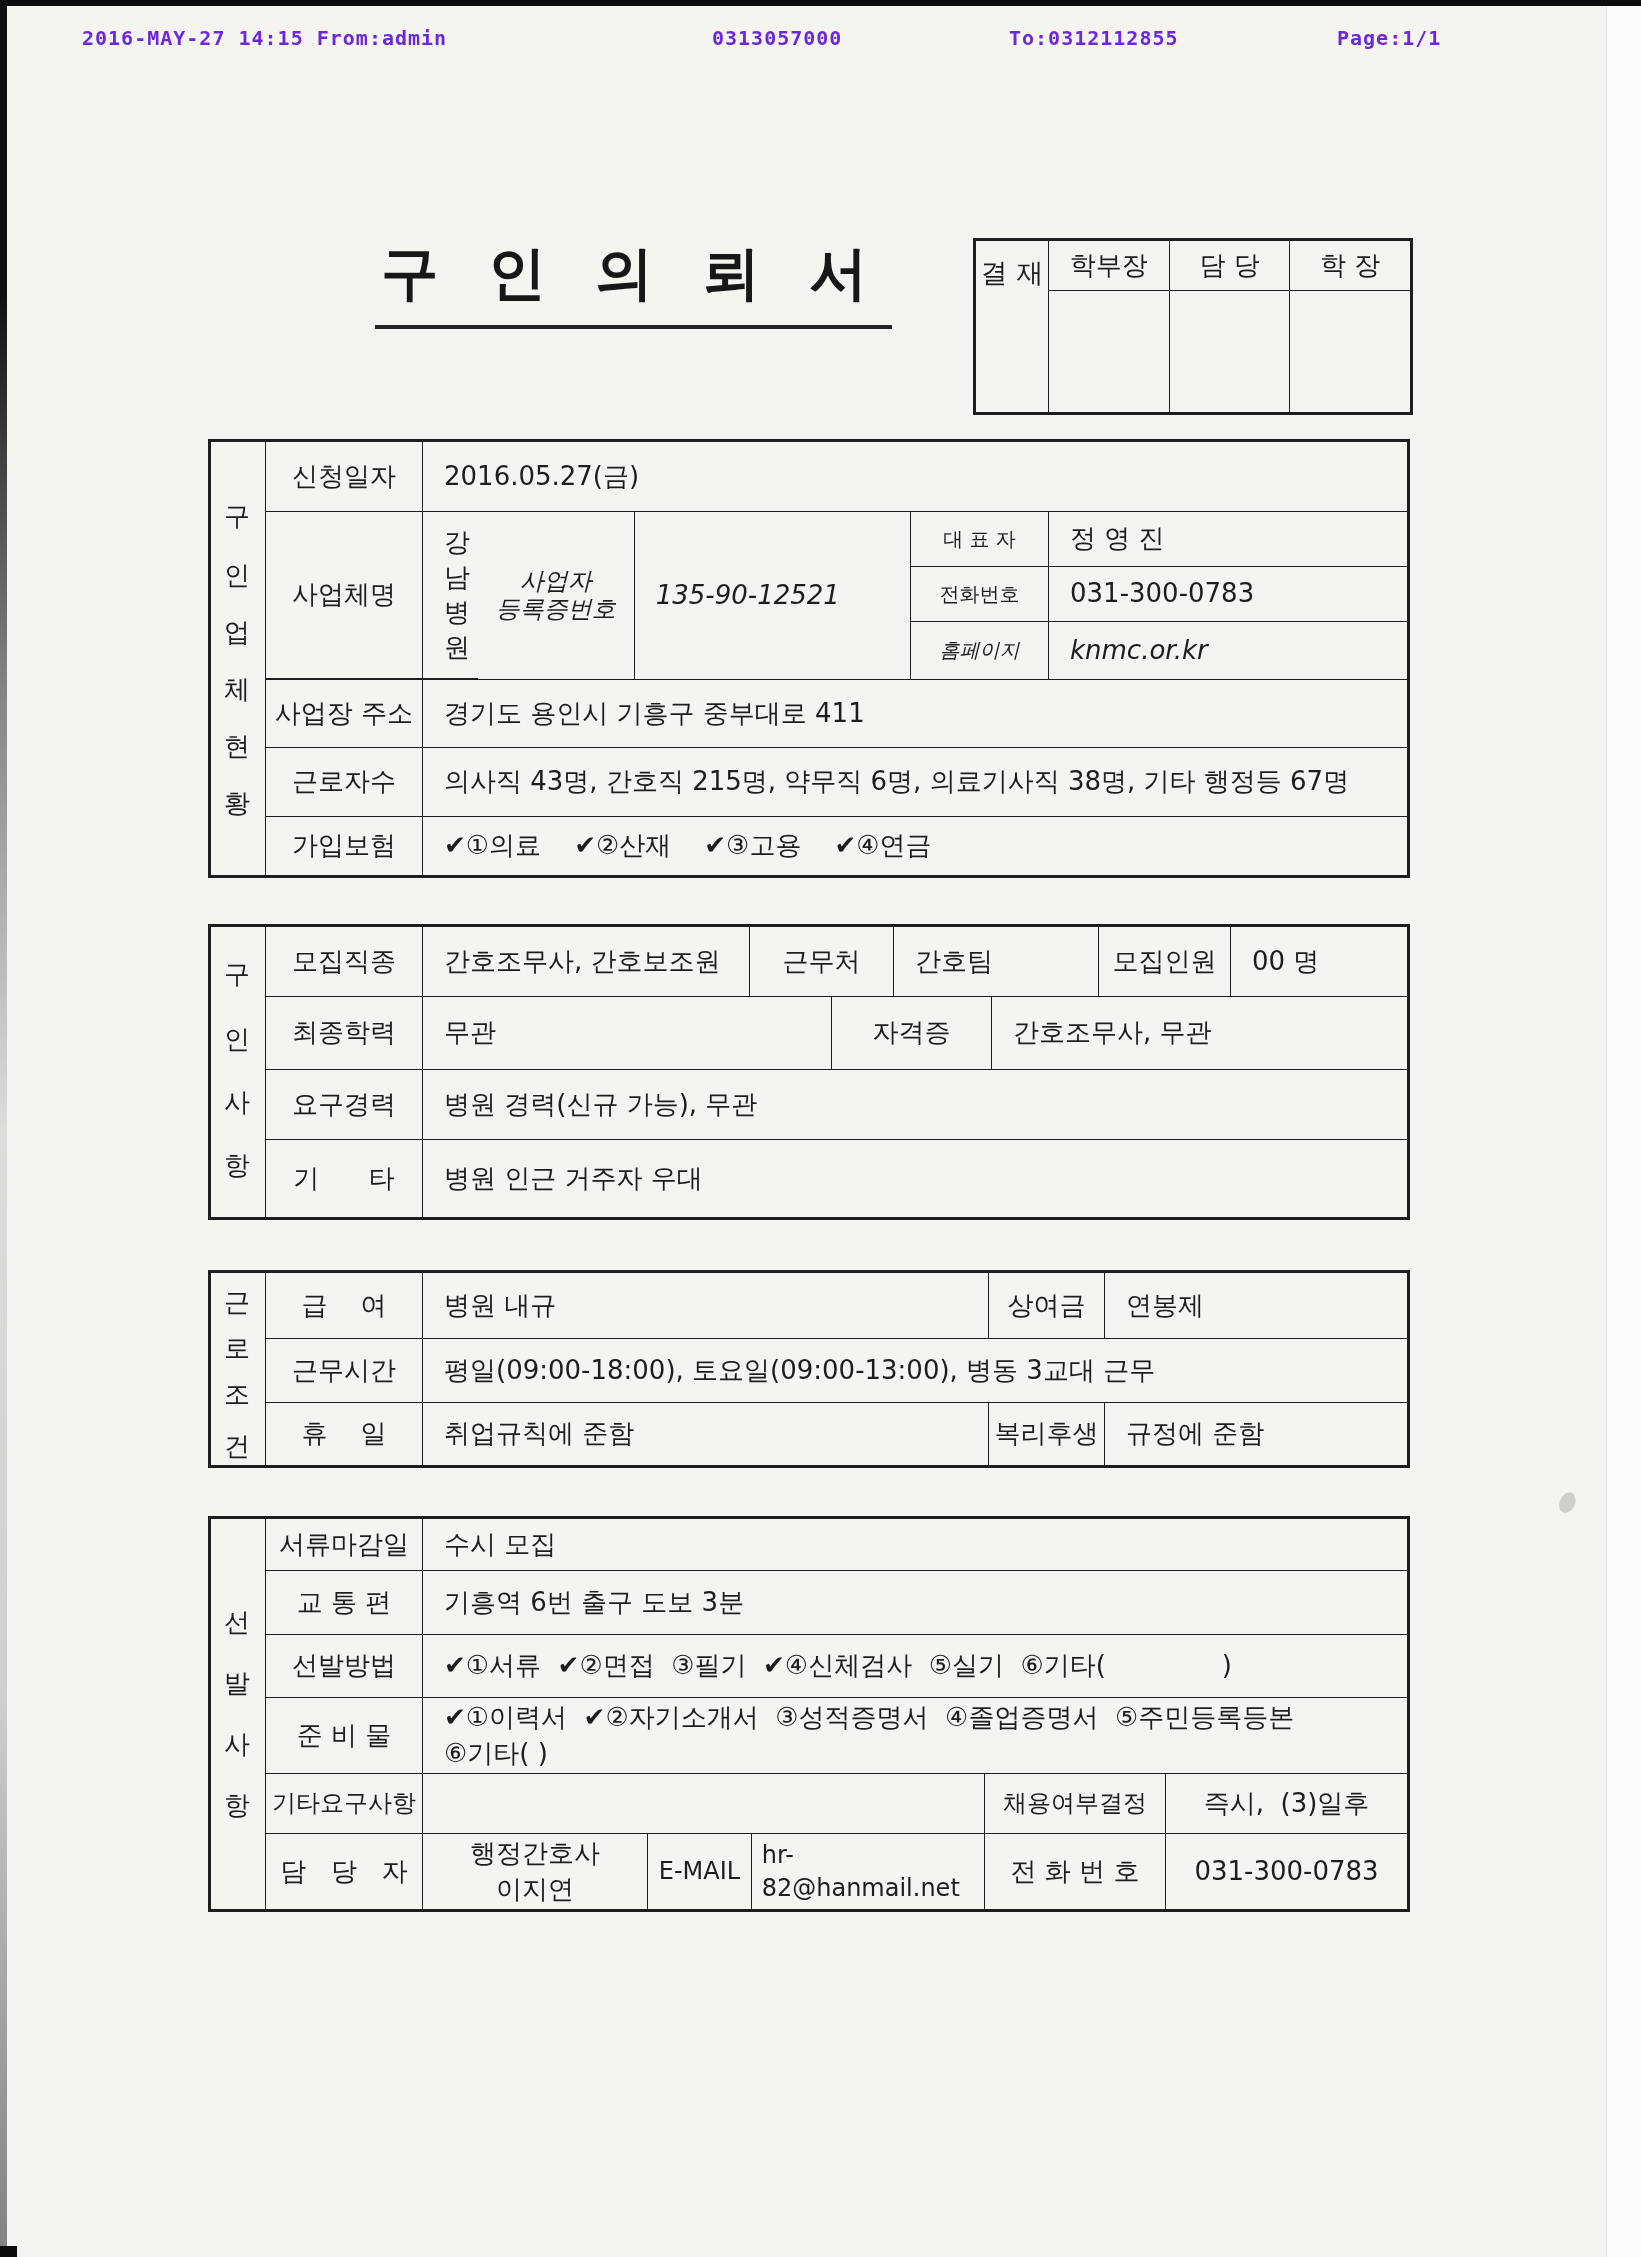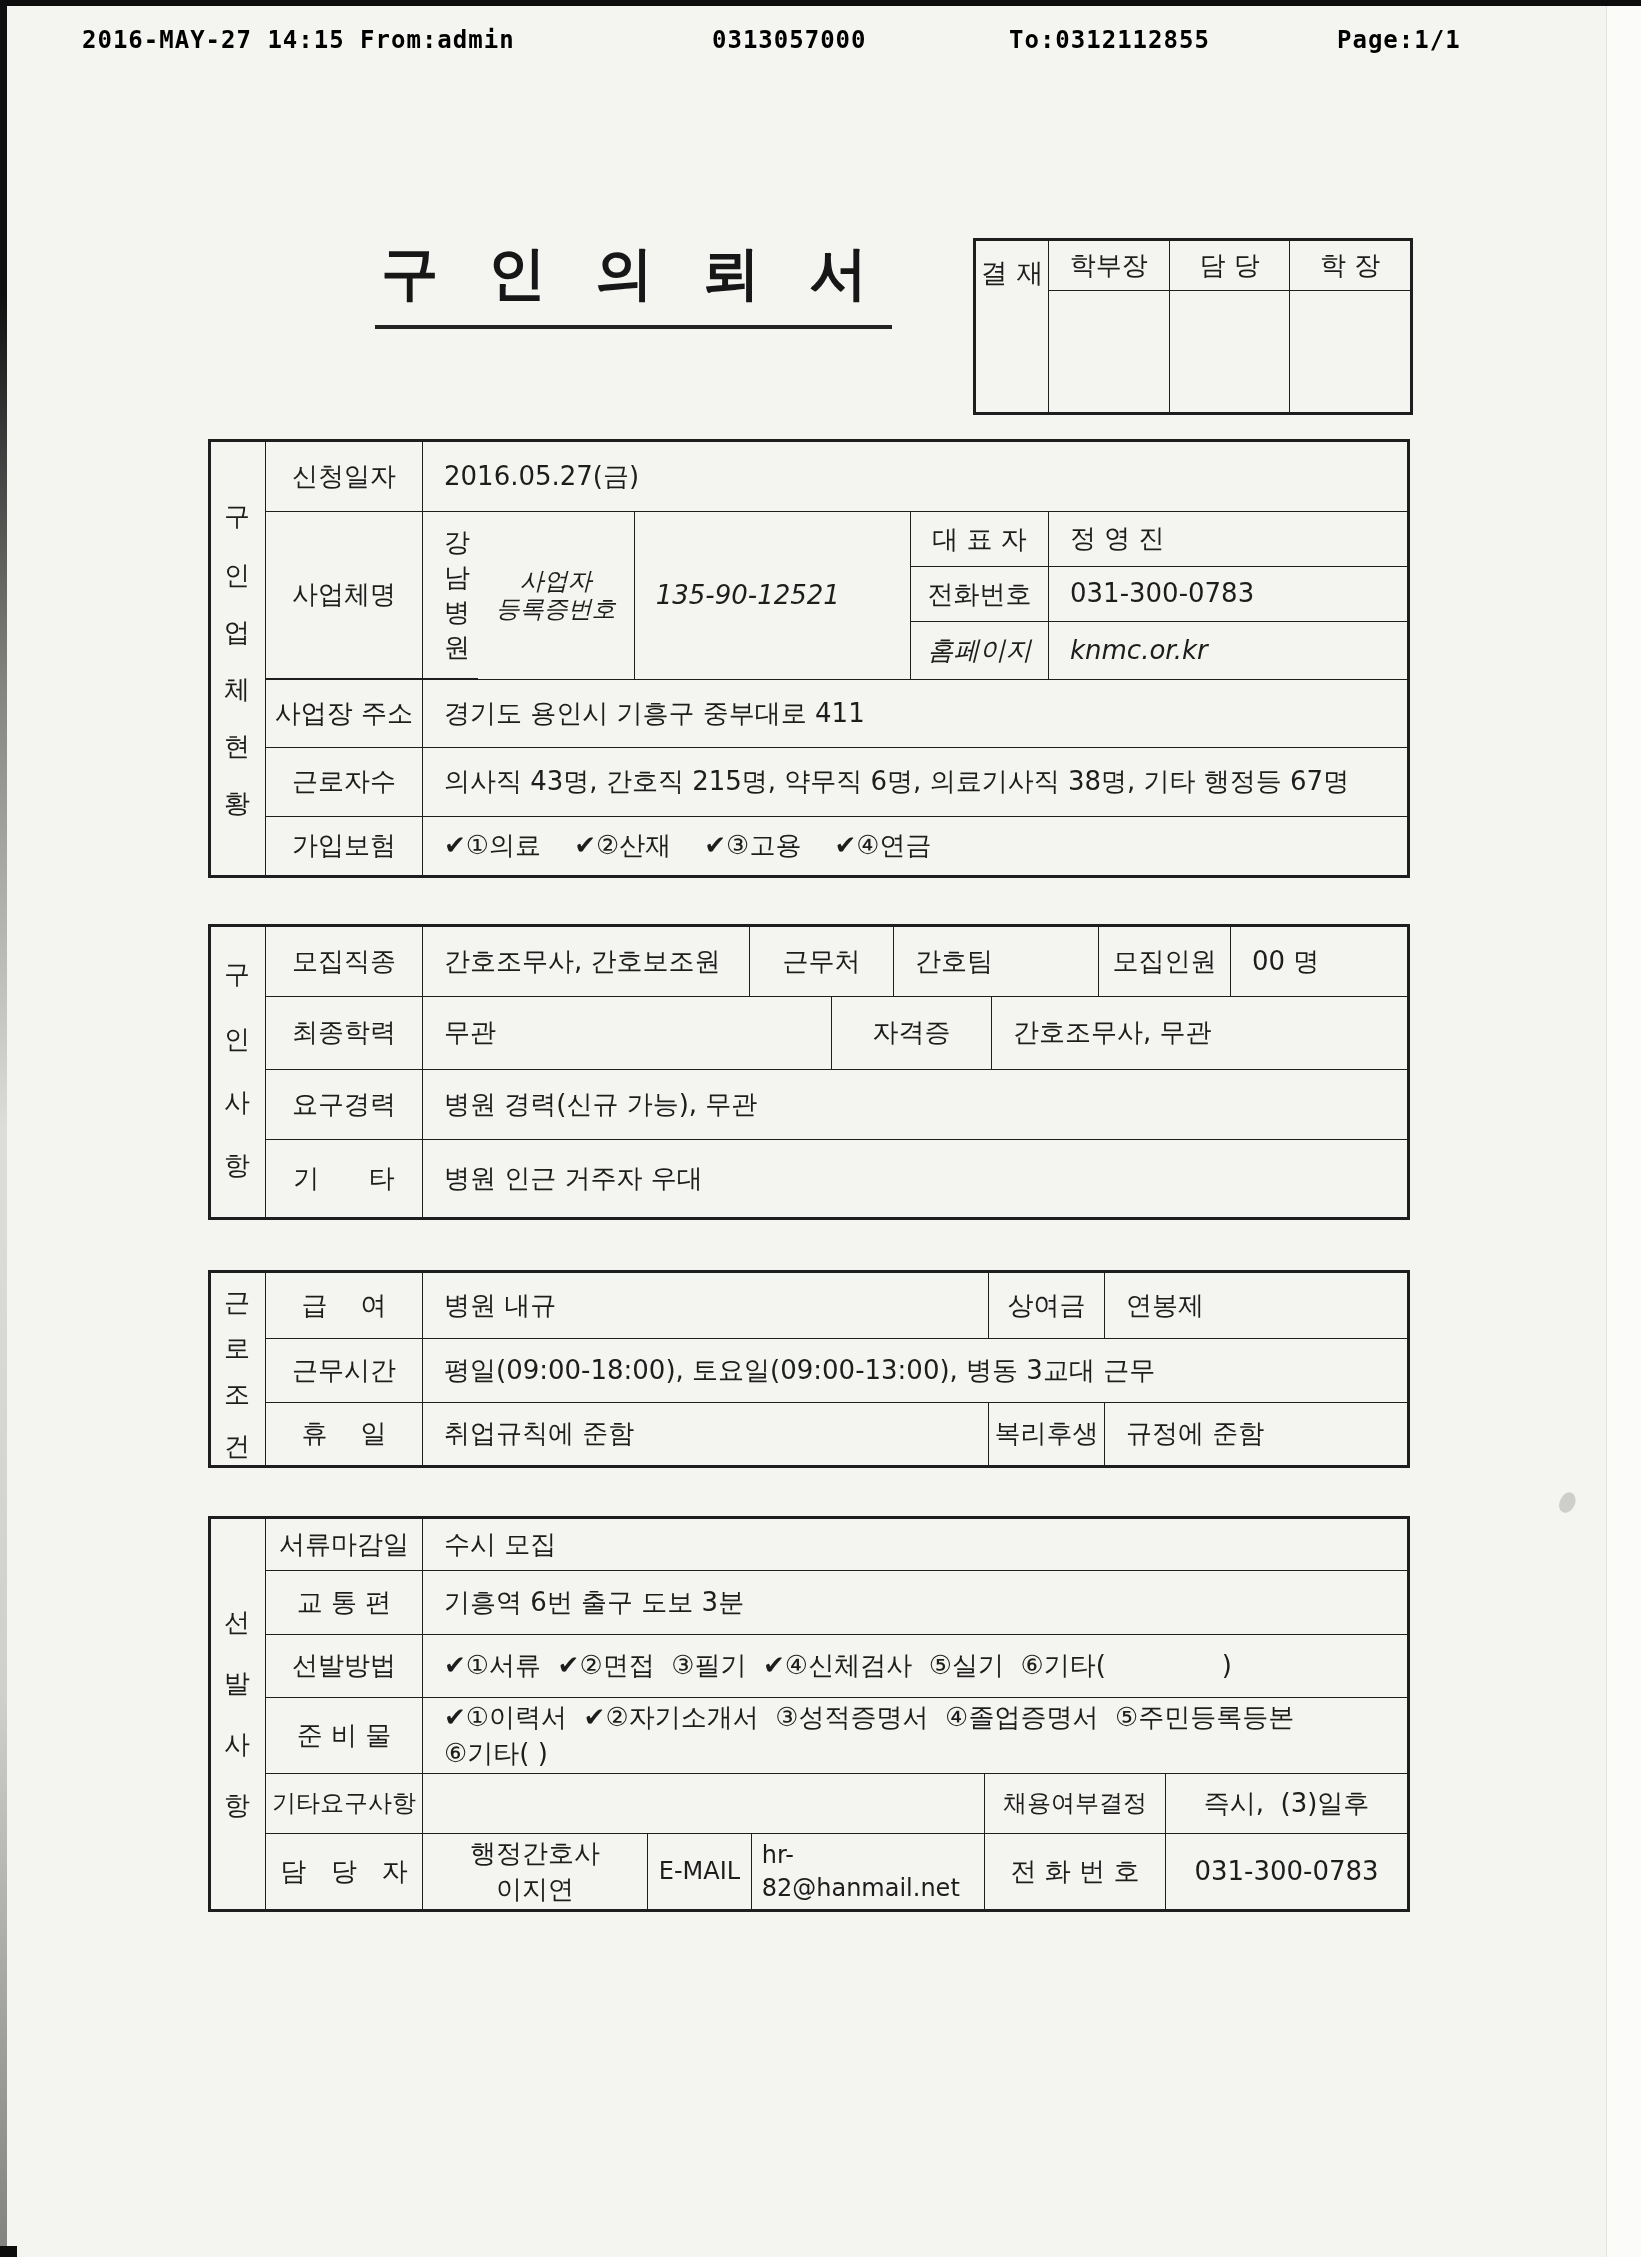--- a/index.html
+++ b/index.html
@@ -17,21 +17,21 @@
   .left-bar { position:absolute; left:0; top:0; width:6.8px; height:100%;
     background:linear-gradient(#0f0f0f 0%, #0f0f0f 13%, rgba(15,15,15,.5) 30%,
       rgba(15,15,15,.10) 50%, rgba(15,15,15,.16) 75%, rgba(15,15,15,.5) 100%); }
   .corner-mark { position:absolute; left:0; top:2246px; width:17.4px; height:11.6px; background:#0d0d0d; }
   .smudge { position:absolute; left:1560px; top:1492px; width:14.5px; height:21px;
     background:#90908d; opacity:.38; transform:rotate(28deg); border-radius:45% 55% 50% 50%; }
 
   
   .fax { position:absolute; top:26px; left:0; width:100%; height:29px;
     font-family:"DejaVu Sans Mono","Liberation Mono",monospace;
-    font-size:24px; font-weight:bold; color:#000000; letter-spacing:1px; }
+    font-size:20px; font-weight:bold; color:#6d28d9; letter-spacing:1px; }
   .fax span { position:absolute; top:0; white-space:pre; }
   .fax-a { left:82px; } .fax-b { left:712px; } .fax-c { left:1009px; } .fax-d { left:1337px;text-align:center; }
 
   
   .title { position:absolute; left:375px; top:235px; font-size:58px; font-weight:bold;
     letter-spacing:14.5px; color:#171717; border-bottom:4.8px solid #232323;
     padding:0 9.7px 11.6px 5.8px; white-space:pre; }
 
   
   .appr { position:absolute; left:973px; top:238px; width:440px; height:177px;
@@ -63,21 +63,21 @@
     font-size:26px; white-space:pre-wrap; line-height:1.15; }
   .lbl.sm { font-size:24px; }
   .v { font-size:26px; padding:3.9px 7.7px 3.9px 21px; white-space:pre-wrap; line-height:1.35; }
   .v.fill { flex:1; }
   .v.center { justify-content:center; text-align:center; padding-left:7.7px; }
   .splitL { flex:0 0 644px; display:flex; flex-direction:row; }
   .splitR { flex:1; border-left:1.9px solid #1e1e1e; display:flex; flex-direction:column; min-width:0; }
   .sub { display:flex; border-bottom:1.9px solid #1e1e1e; min-height:0; }
   .sub.last { border-bottom:none;font-style:italic; }
   .rlbl { flex:0 0 138px; justify-content:center; text-align:left;
-    font-size:26px; white-space:pre-wrap; }
+    font-size:20px; white-space:pre-wrap; }
   #t1 { top:439px; height:439px; }
   #t2 { top:924px; height:296px; }
   #t3 { top:1270px; height:198px; }
   #t4 { top:1516px; height:396px; }
 </style>
 </head>
 <body>
 
 <div class="edge-right"></div>
 <div class="top-bar"></div>

